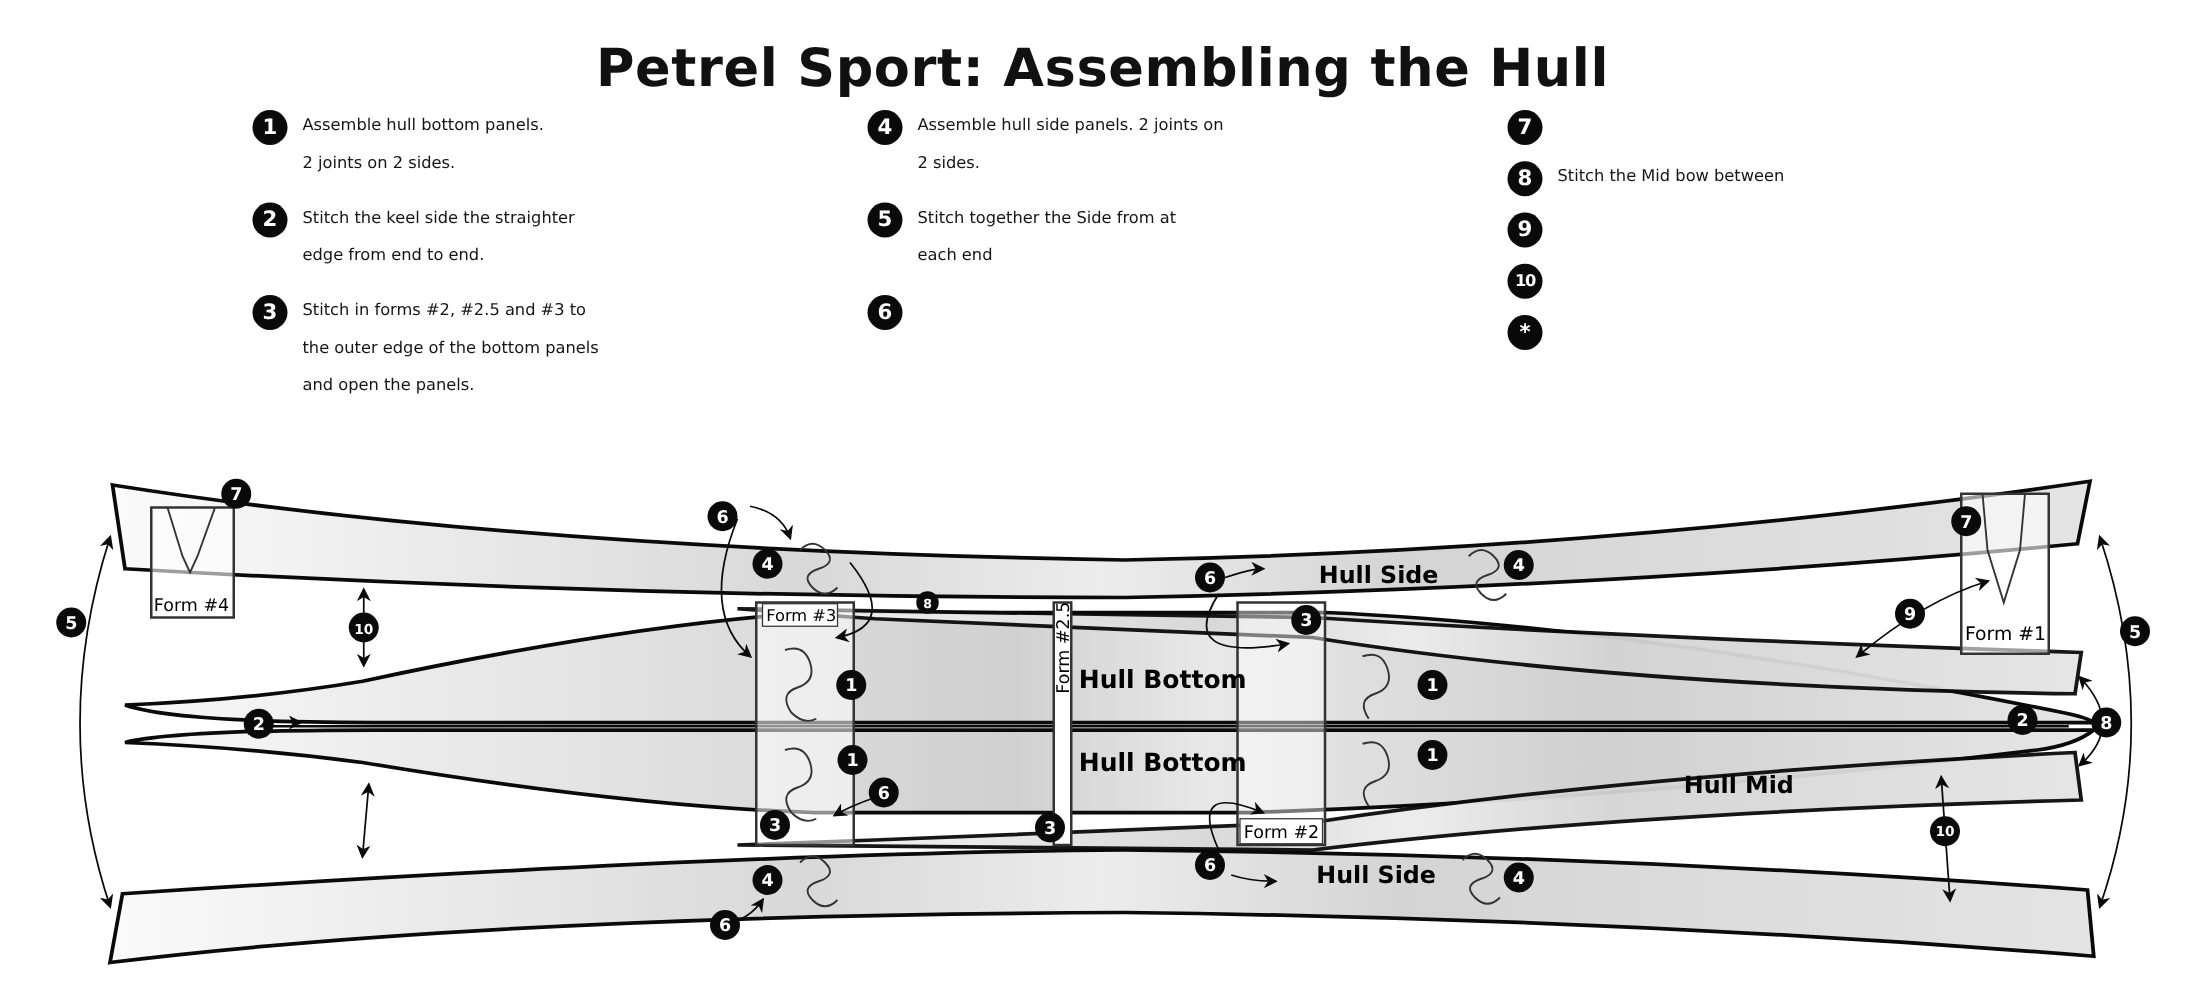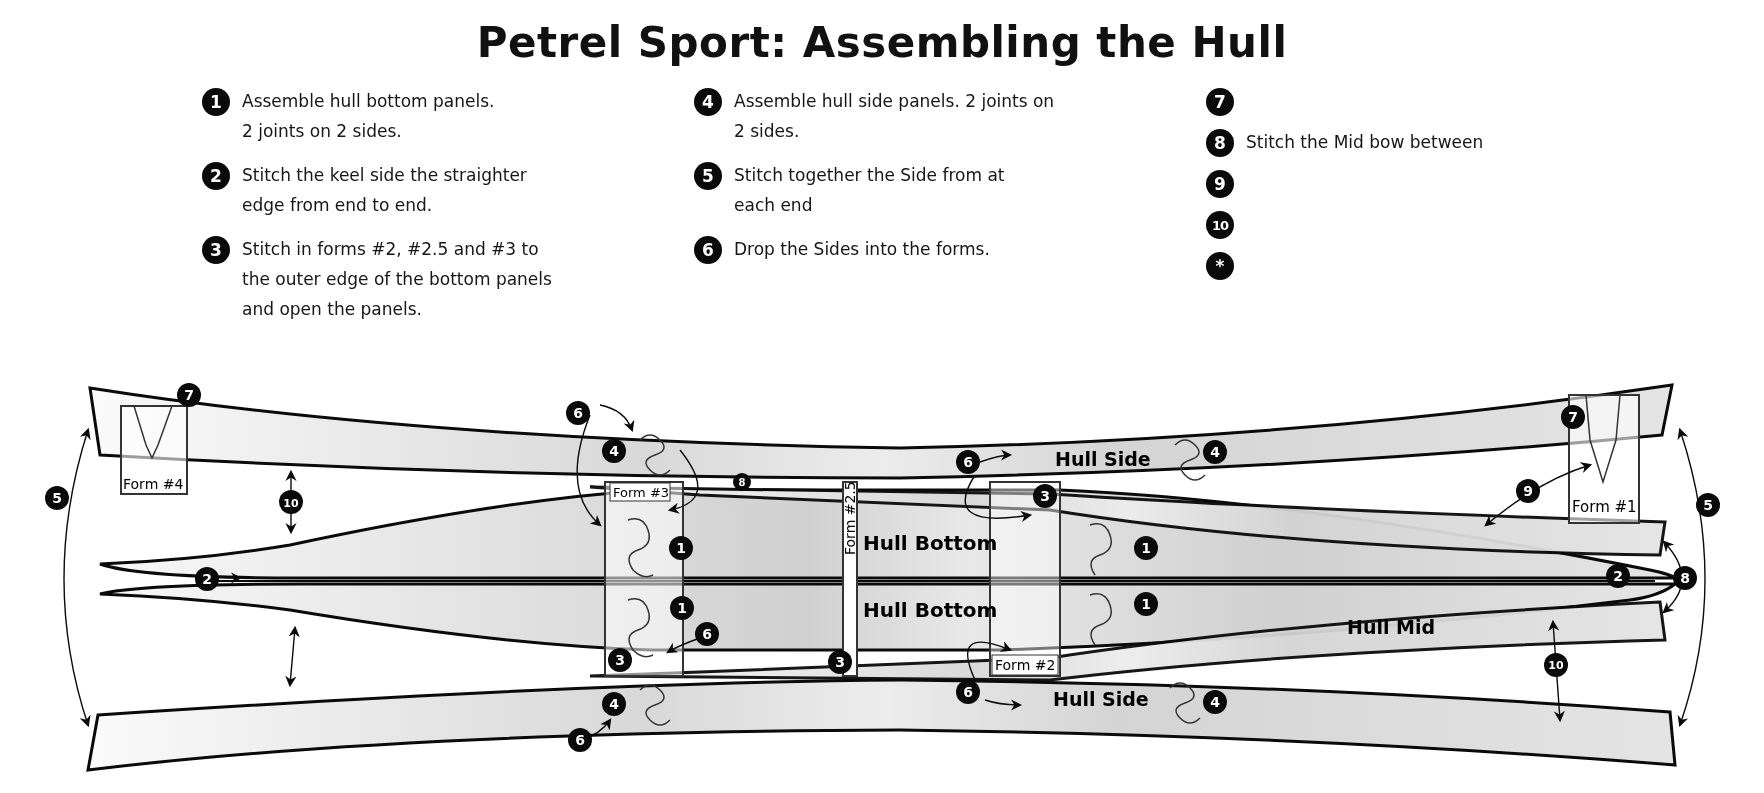--- a/index.html
+++ b/index.html
@@ -1,28 +1,28 @@
 <!DOCTYPE html>
 <html><head>
 <meta charset="utf-8">
 <style>
   html, body { margin:0; padding:0; background:#ffffff; }
   body { width:1764px; height:793px; position:relative; overflow:hidden;
          font-family:"DejaVu Sans", sans-serif; color:#111; }
-  .title { position:absolute; top:18px; left:0; width:1764px; text-align:center;
+  .title { position:absolute; top:30px; left:0; width:1764px; text-align:center;
            font-size:42px; font-weight:bold; letter-spacing:0.5px;
            font-family:"DejaVu Sans", sans-serif; }
   .col { position:absolute; top:86px; }
   .step { display:flex; align-items:flex-start; margin-bottom:14px; }
   .num { flex:0 0 auto; width:28px; height:28px; border-radius:50%; background:#0a0a0a;
          color:#fff; font-weight:bold; font-size:17px; display:flex; align-items:center;
          justify-content:center; margin-right:12px; margin-top:2px;
          font-family:"DejaVu Sans", sans-serif; }
   .num.small { font-size:13px; letter-spacing:-1px; }
-  .txt { font-size:17px; line-height:30px; font-family:"DejaVu Sans", sans-serif;
+  .txt { font-size:13px; line-height:30px; font-family:"DejaVu Sans", sans-serif;
          font-weight:normal; color:#161616; white-space:pre-line; }
   #c1 { left:202px; width:420px; }
   #c2 { left:694px; width:440px; }
   #c3 { left:1206px; width:540px; }
   #c3 .step { margin-bottom:11px; }
   svg#diagram { position:absolute; left:0; top:0; }
   .lbl { font-family:"DejaVu Sans", sans-serif; }
 </style>
 </head>
 <body>
@@ -54,21 +54,20 @@
     <span class="txt">Assemble hull side panels. 2 joints on
 2 sides.</span>
   </div>
   <div class="step">
     <span class="num">5</span>
     <span class="txt">Stitch together the Side from at
 each end</span>
   </div>
   <div class="step">
     <span class="num">6</span>
-    <span class="txt">Drop the Sides into the forms.</span>
   </div>
 </div>
 
 <div class="col" id="c3">
   <div class="step">
     <span class="num">7</span>
   </div>
   <div class="step">
     <span class="num">8</span>
     <span class="txt">Stitch the Mid bow between</span>

